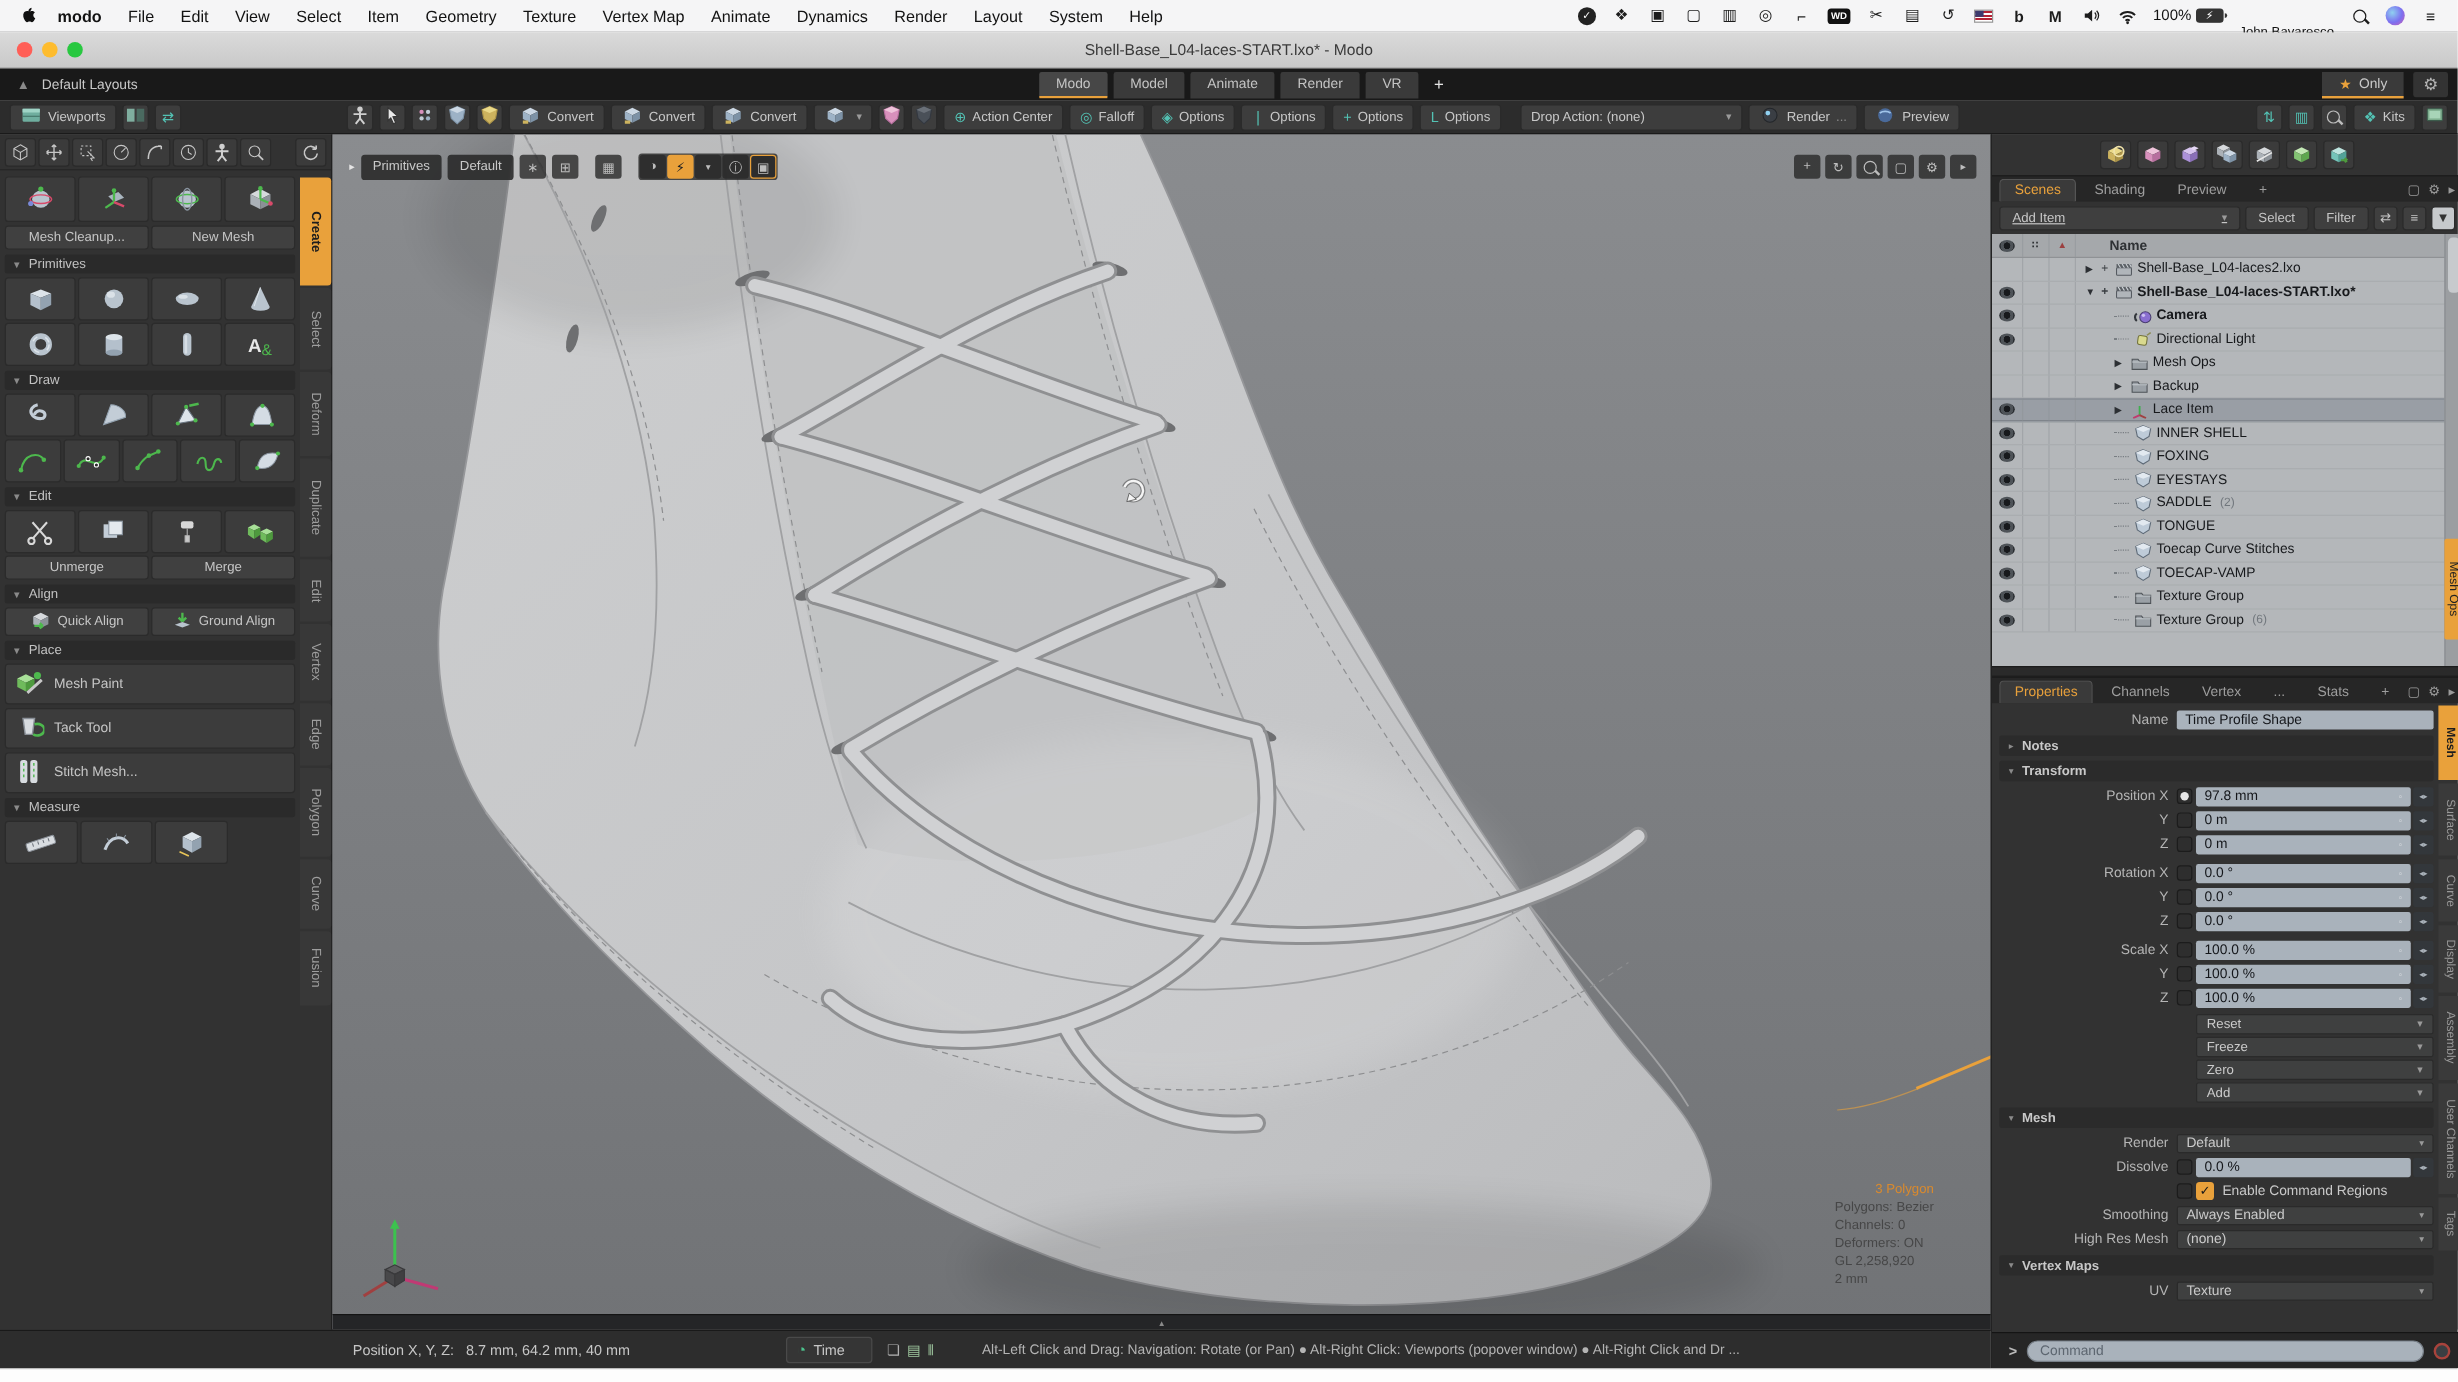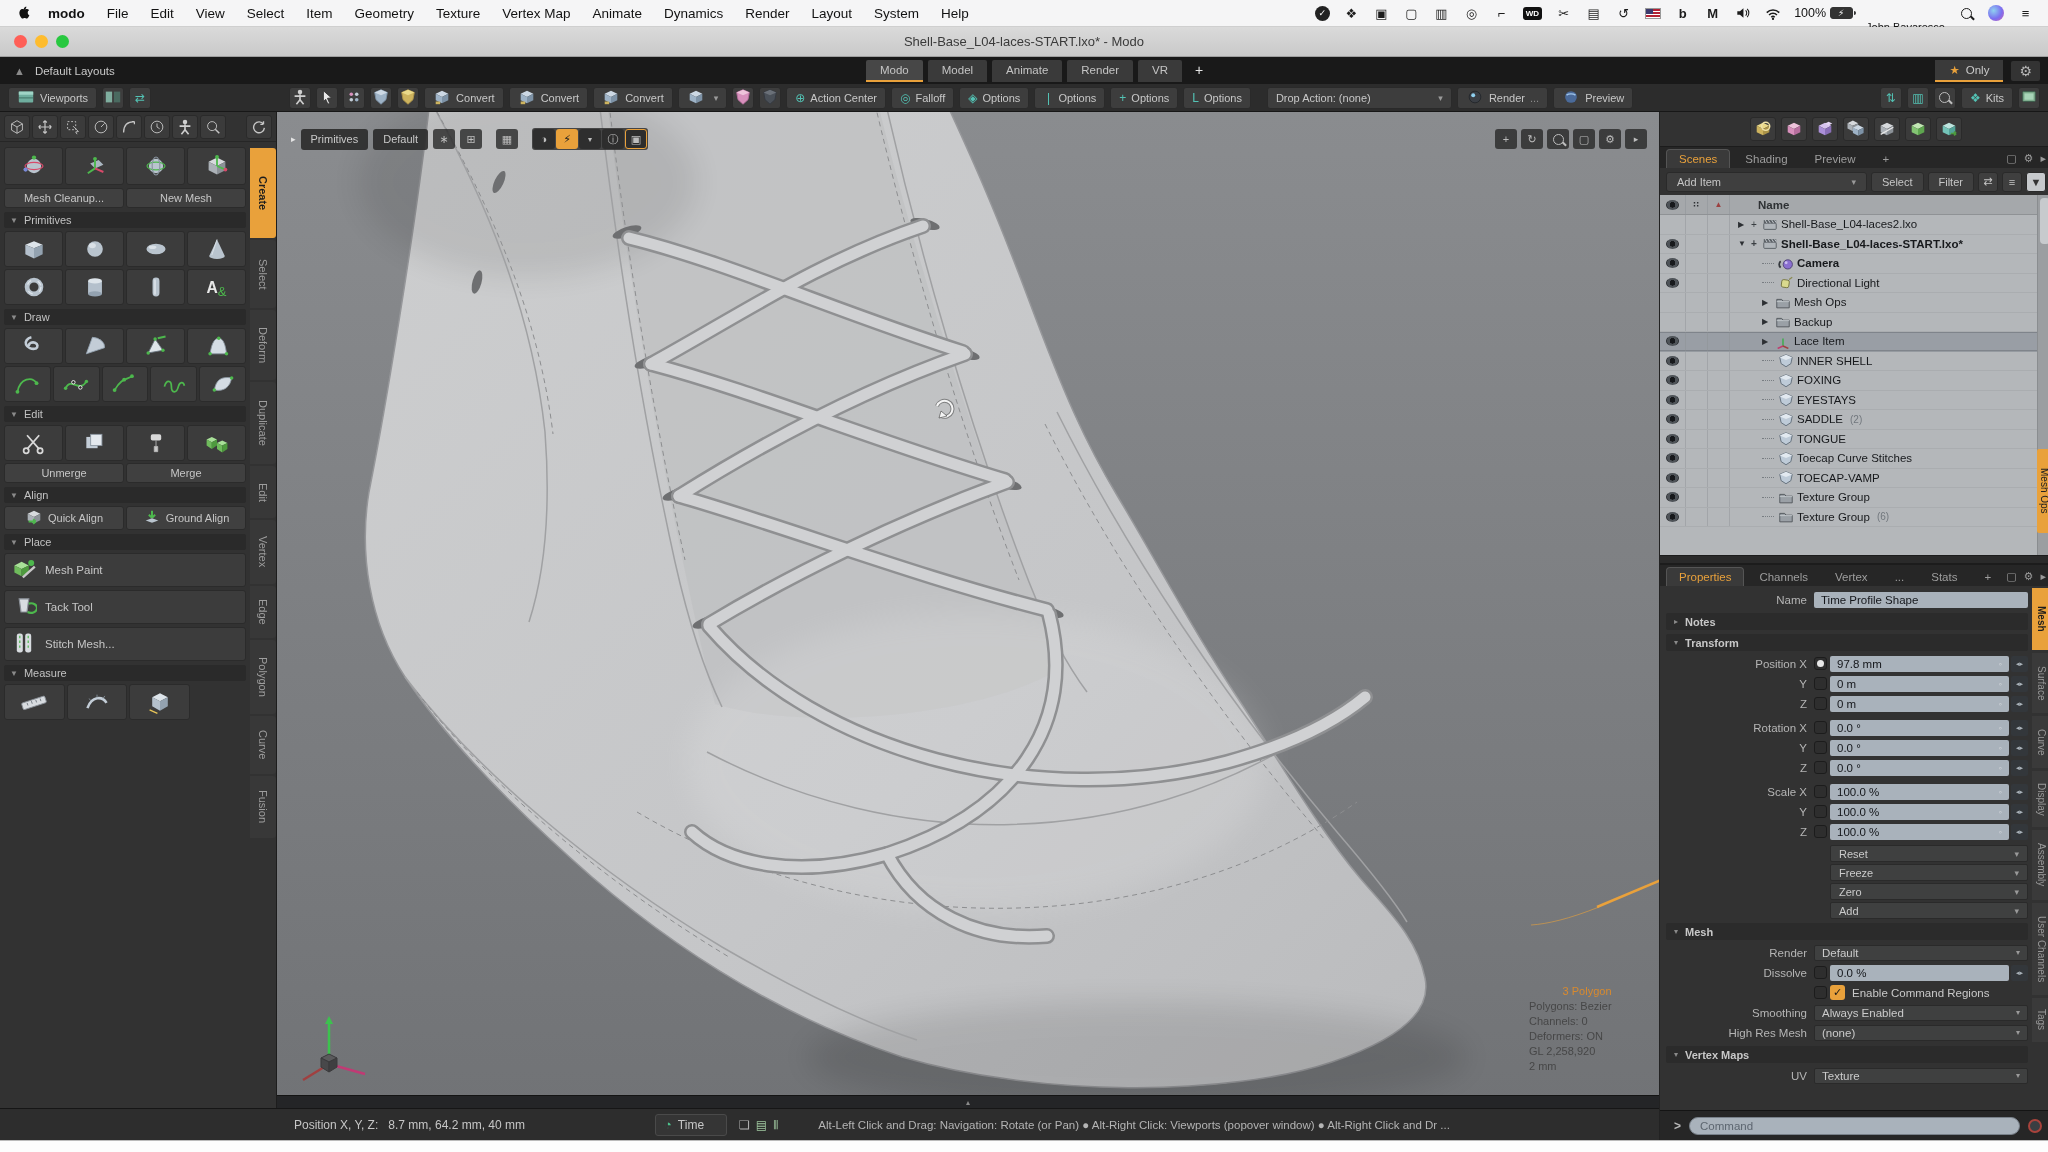--- a/index.html
+++ b/index.html
@@ -107,21 +107,21 @@
   .rp-it { width:26px; height:24px; background:#3b3b3b; border:1px solid #2a2a2a; border-radius:3px;
     display:flex; align-items:center; justify-content:center; }
   .ptabbar { height:22px; background:#262626; display:flex; align-items:flex-end; padding:0 6px; gap:3px;
     font-size:11.5px; color:#9e9e9e; border-top:1px solid #1c1c1c; }
   .ptab { padding:3px 12px; }
   .ptab.active { background:#3a3a3a; color:#e9a13b; border-radius:4px 4px 0 0; border:1px solid #555; border-bottom:none; }
   .ptab-right { margin-left:auto; display:flex; gap:7px; color:#9a9a9a; font-size:11px; align-items:center; padding-bottom:3px; }
   .rp-actions { height:27px; display:flex; align-items:center; gap:4px; padding:0 6px; }
   .rbtn { background:#3f3f3f; border:1px solid #2a2a2a; border-radius:3px; height:20px; color:#c6c6c6;
     font-size:11px; display:flex; align-items:center; justify-content:center; padding:0 10px; gap:8px; }
-  .rbtn.add { flex:1; justify-content:space-between; }
+  .rbtn.add { flex:1; justify-content:space-between;text-decoration:underline; }
   .mini { width:20px; padding:0; }
   .mini.light { background:#c6c9cc; color:#333; }
   
   .rp-list { height:360px; background:#b4b7ba; position:relative; font-size:11.5px; color:#17191c; overflow:hidden; }
   .il-head { height:20px; background:#a5a8ab; border-bottom:1px solid #8f9295; display:flex; align-items:center; font-weight:700; color:#2e3134; }
   .il-row { height:19.5px; display:flex; align-items:center; border-bottom:1px solid rgba(140,144,148,.25); }
   .il-row.sel { background:#999ea5; box-shadow:inset 0 1px 0 #7f848b, inset 0 -1px 0 #7f848b; }
   .il-row.bold { font-weight:700; }
   .il-c { width:22px; display:flex; align-items:center; justify-content:center; border-right:1px solid rgba(140,144,148,.45); align-self:stretch; }
   .il-c.first { width:26px; }

